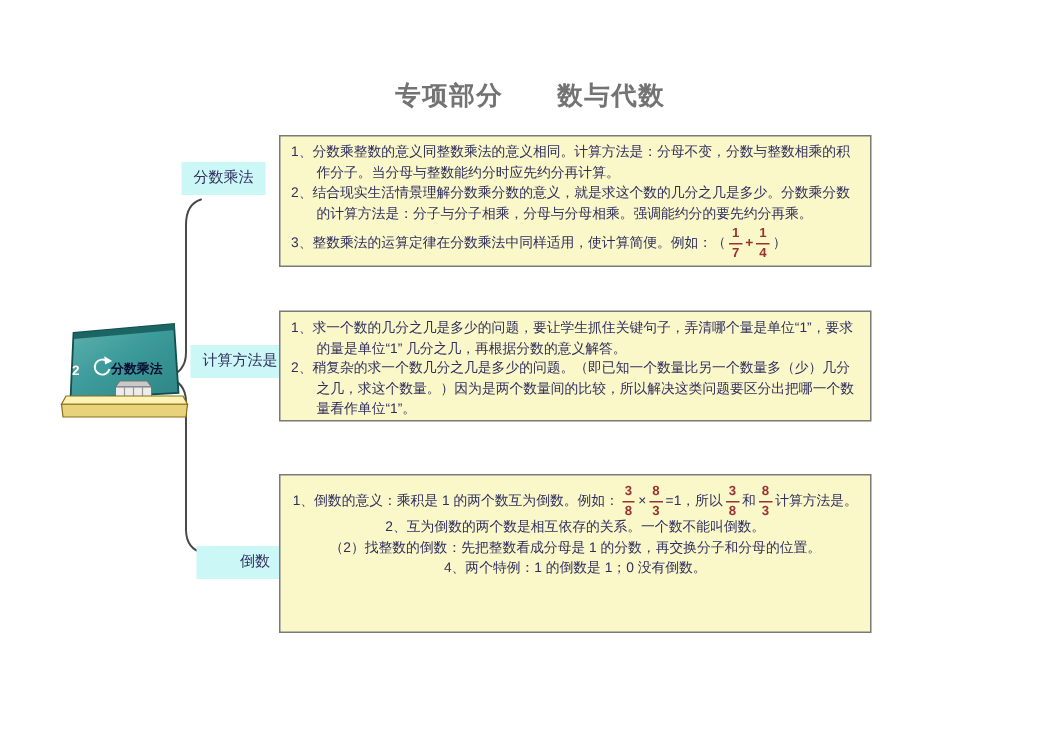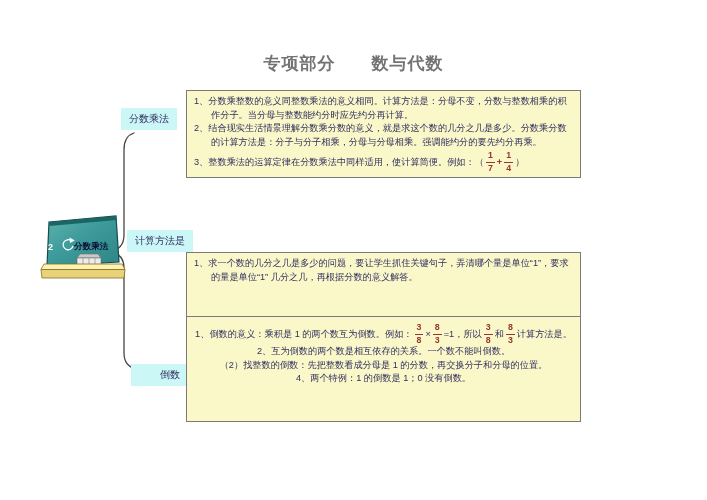--- a/index.html
+++ b/index.html
@@ -22,21 +22,21 @@
   }
   .label-1{left:121px;top:108px;}
   .label-2{left:127px;top:230px;}
   .label-3{left:131px;top:364px;padding:5px 29px;}
   .note-box{
     position:absolute;left:186px;width:395px;box-sizing:border-box;
     background:var(--box-bg,#FAF7C8);border:1px solid var(--box-border,#7A7A7A);
     padding:4px 7px;font-size:9.2px;line-height:13.5px;
   }
   .box-1{top:90px;height:88px;}
-  .box-2{top:207px;height:74px;margin-top:45px;}
+  .box-2{top:207px;height:74px;}
   .box-3{top:316px;height:106px;text-align:center;}
   .item{margin:0;padding-left:17px;text-indent:-17px;}
   .frac-line{margin-top:2px;display:block;}
   .frac{
     display:inline-flex;flex-direction:column;align-items:center;
     vertical-align:middle;line-height:1.1;margin:0 2px;
     color:var(--fraction,#993333);font-weight:bold;font-size:8.8px;
     text-indent:0;
   }
   .frac .num{border-bottom:1px solid currentColor;padding:0 2px 1px;}
@@ -94,20 +94,21 @@
           <span class="num">1</span>
           <span class="den">7</span>
         </span><span class="op-red">+</span><span class="frac">
           <span class="num">1</span>
           <span class="den">4</span>
         </span><span>）</span></p>
   </section>
 
   <section class="note-box box-2">
     <p class="item">1、求一个数的几分之几是多少的问题，要让学生抓住关键句子，弄清哪个量是单位“1”，要求的量是单位“1” 几分之几，再根据分数的意义解答。</p>
+    <p class="item">2、稍复杂的求一个数几分之几是多少的问题。（即已知一个数量比另一个数量多（少）几分之几，求这个数量。）因为是两个数量间的比较，所以解决这类问题要区分出把哪一个数量看作单位“1”。</p>
   </section>
 
   <section class="note-box box-3">
     <p class="item frac-line"><span>1、倒数的意义：乘积是 1 的两个数互为倒数。例如：</span><span class="frac">
           <span class="num">3</span>
           <span class="den">8</span>
         </span><span>×</span><span class="frac">
           <span class="num">8</span>
           <span class="den">3</span>
         </span><span>=1，所以</span><span class="frac">

